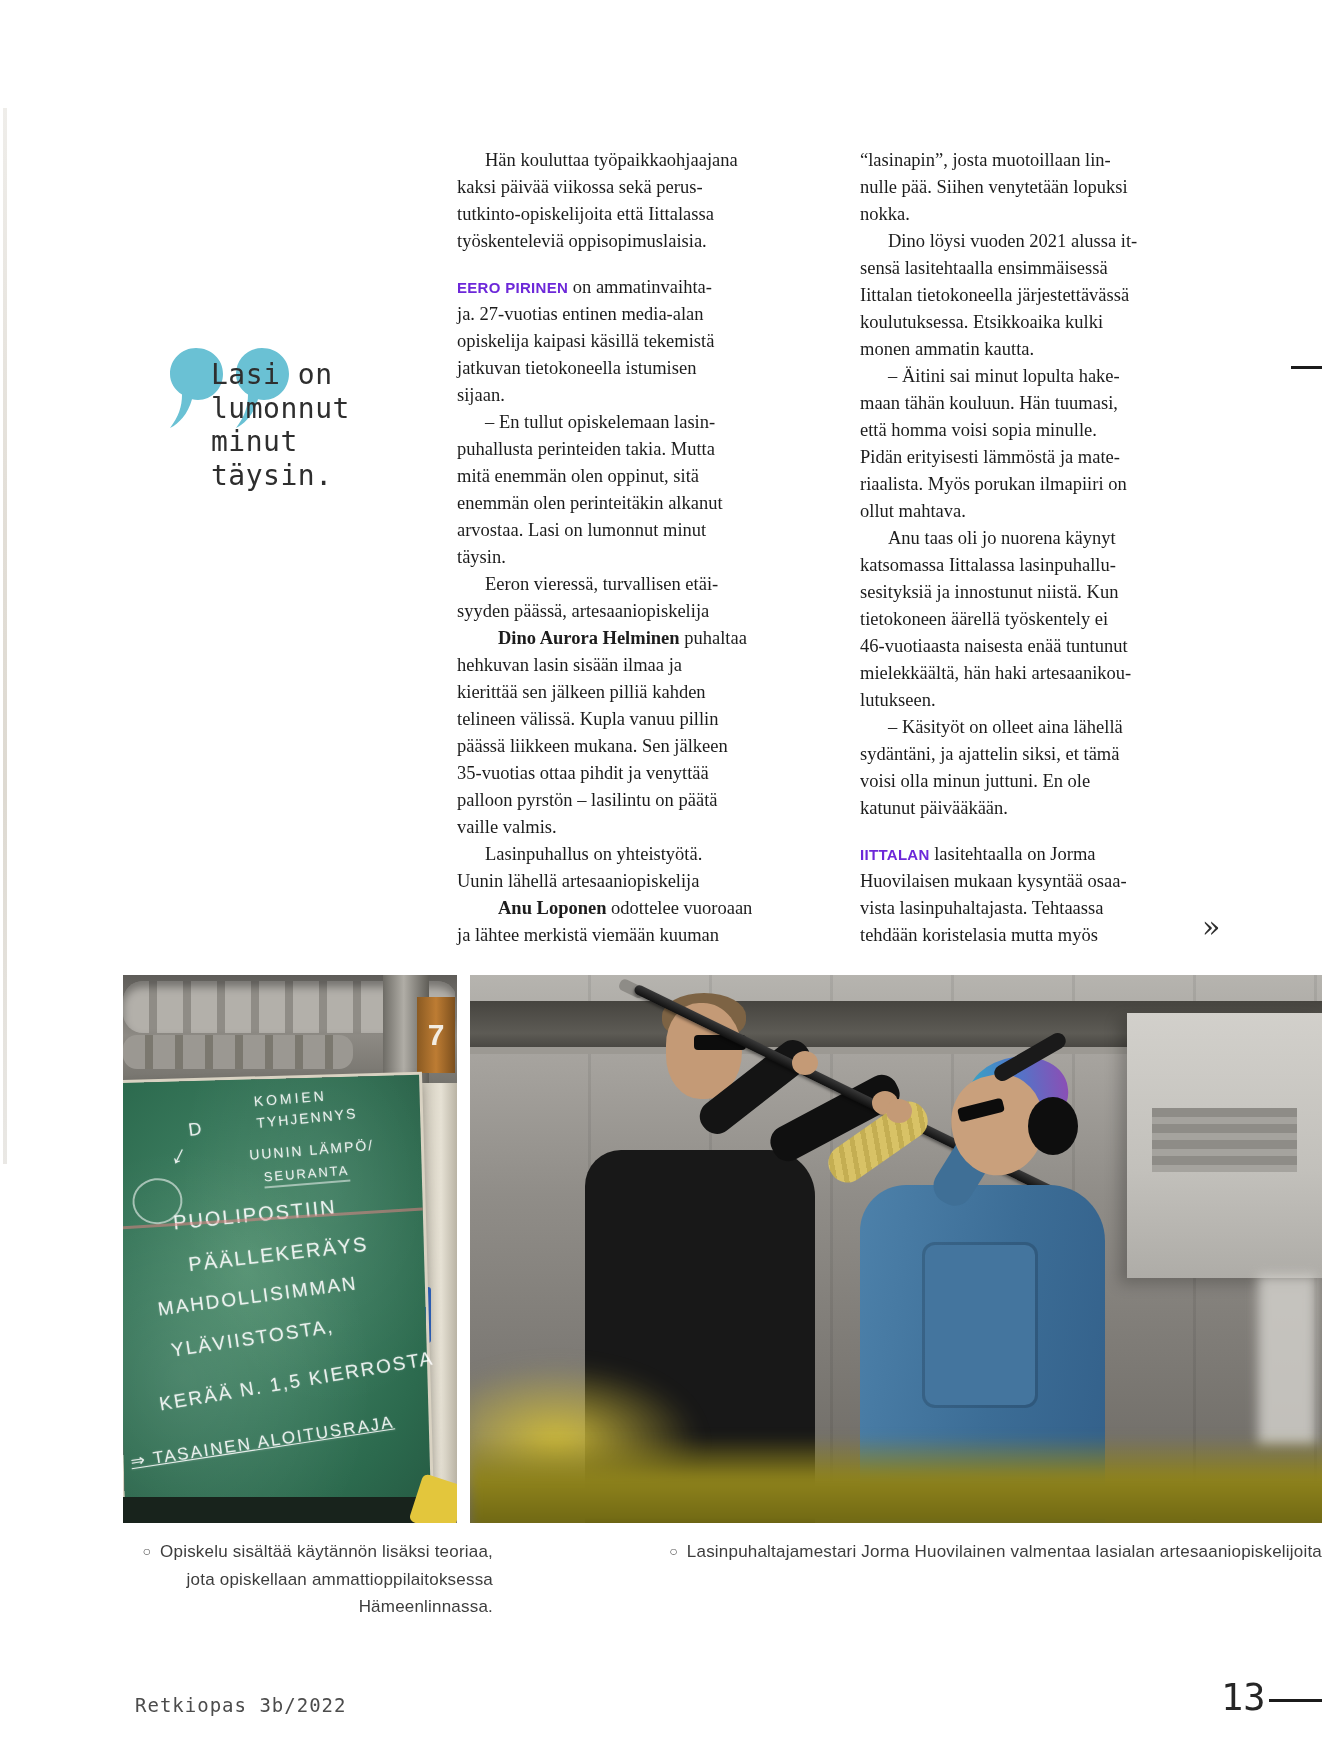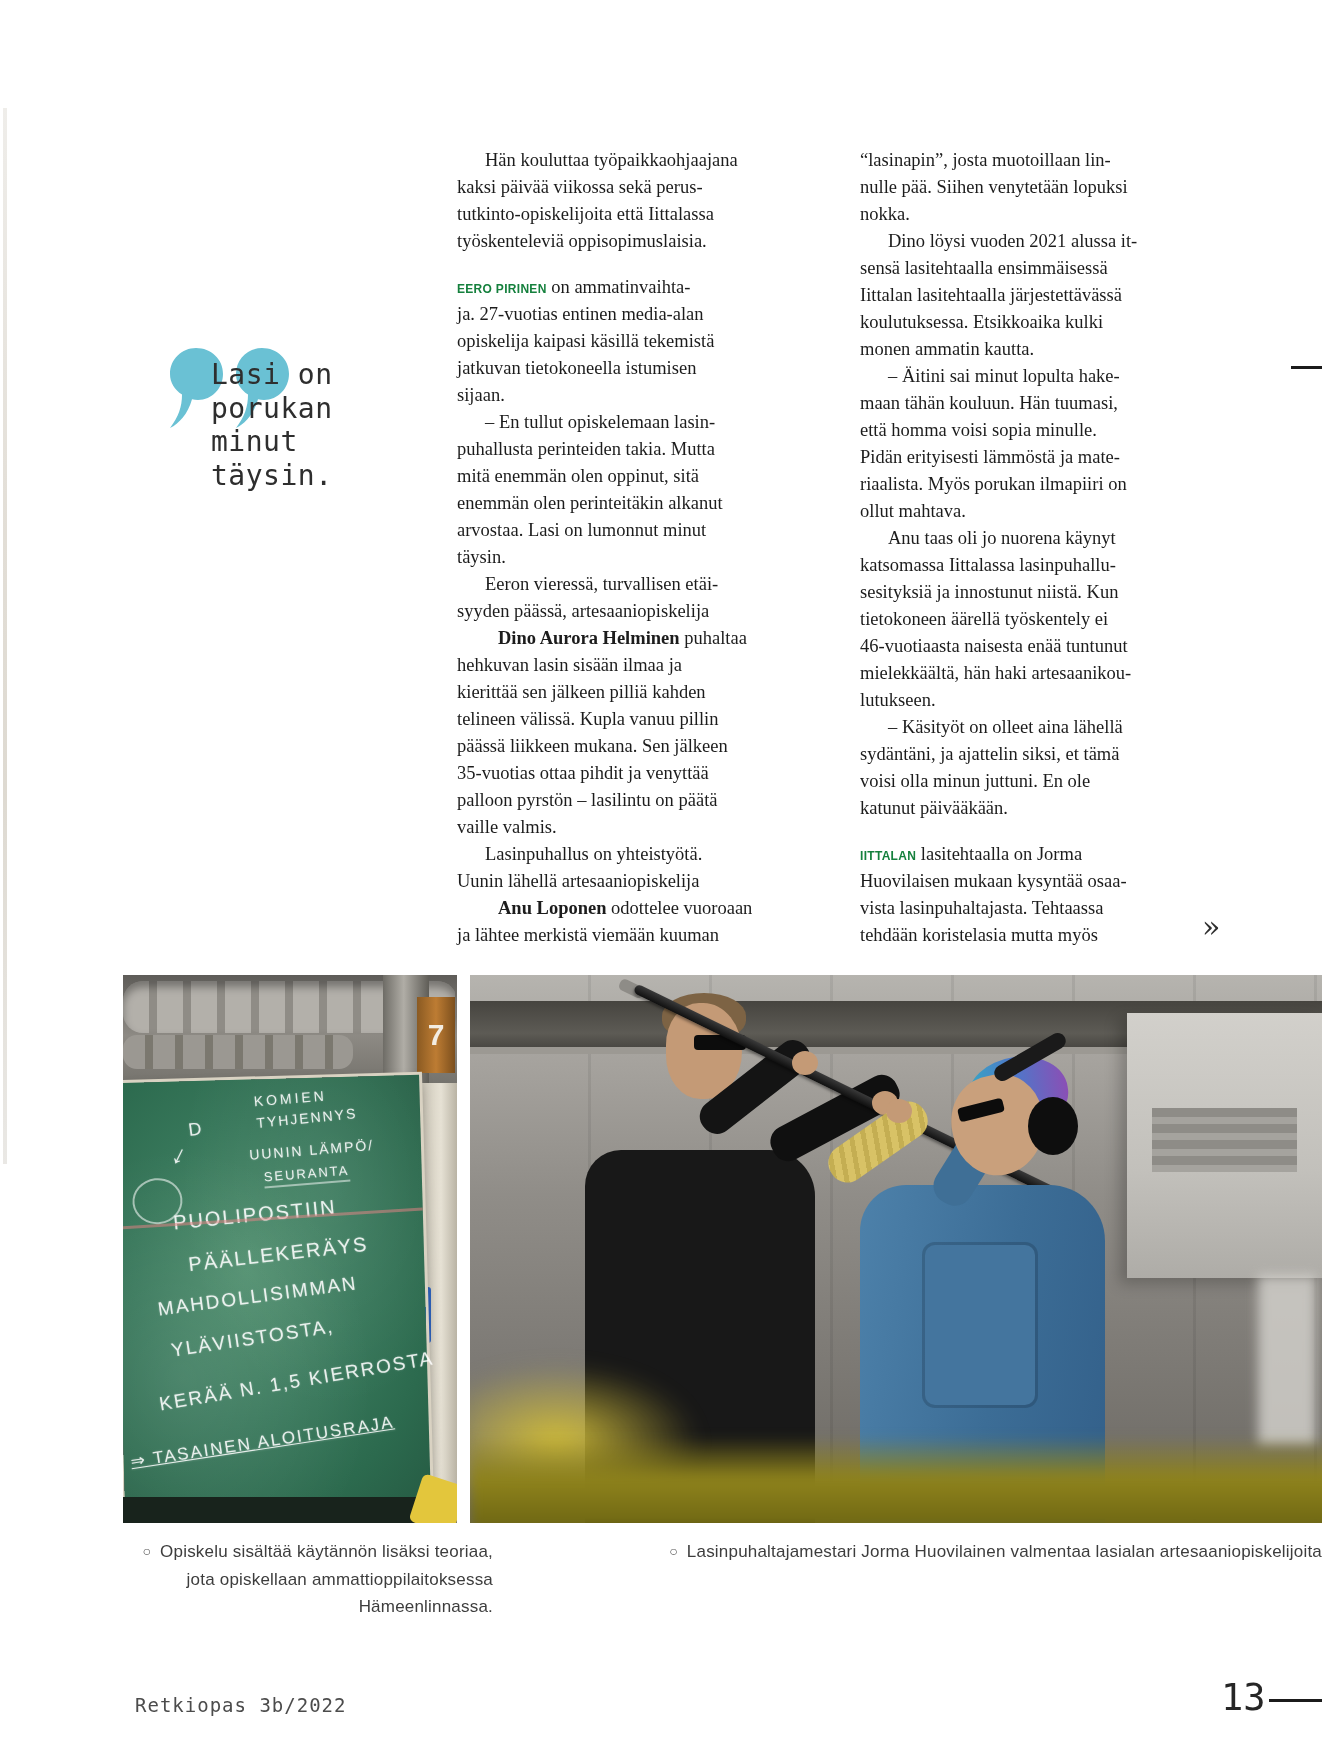--- a/index.html
+++ b/index.html
@@ -17,22 +17,22 @@
   #pq-marks{position:absolute;left:170px;top:348px;width:120px;height:80px;}
   #pq-text{position:absolute;left:211px;top:358px;font-family:"DejaVu Sans Mono",monospace;
            font-size:28px;line-height:33.5px;color:#2e2e2e;letter-spacing:.5px;}
 
   
   .col{position:absolute;top:147px;width:310px;font-size:18.5px;line-height:27px;color:#1c1c1c;}
   #col1{left:457px;} #col2{left:860px;}
   .line{white-space:nowrap;height:27px;}
   .line.i{padding-left:28px;}
   .line.g{margin-top:19px;}
-  .lead{font-family:"Liberation Sans",sans-serif;font-weight:700;font-size:12px;
-        letter-spacing:.3px;color:#15803d;}
+  .lead{font-family:"Liberation Sans",sans-serif;font-weight:700;font-size:15px;
+        letter-spacing:.3px;color:#6d28d9;}
   .bname{font-weight:700;margin-left:41px;}
   #chevron{position:absolute;left:1202px;top:912px;font-family:"DejaVu Serif",serif;
            font-size:30px;line-height:30px;color:#2f2f2f;}
 
   
   #photo-left{position:absolute;left:123px;top:975px;width:334px;height:548px;overflow:hidden;
               background:#6b6a66;}
   .pl-ceiling{position:absolute;left:0;top:0;width:100%;height:110px;
               background:linear-gradient(180deg,#5e5c58 0%,#8d8a84 55%,#74726c 100%);}
   .pl-duct{position:absolute;left:0;top:6px;width:100%;height:52px;border-radius:20px;
@@ -157,21 +157,21 @@
   <div class="edge-dash-top"></div>
 
   <div id="pq-marks">
     <svg width="120" height="80" viewBox="0 0 120 80">
       <path fill="#6ac1d4" d="M26 0C41 0 53 11 53 26 53 40 42 52 28 52 26 52 24 51.7 22 51.2 18 66 9 75.5 0 80 8.5 68.5 12 59 12 46.5 4.7 42 0 34.7 0 26 0 11 12 0 26 0Z"></path>
       <path fill="#6ac1d4" d="M92 0C107 0 119 11 119 26 119 40 108 52 94 52 92 52 90 51.7 88 51.2 84 66 75 75.5 66 80 74.5 68.5 78 59 78 46.5 70.7 42 66 34.7 66 26 66 11 78 0 92 0Z"></path>
     </svg>
   </div>
   <div id="pq-text">
       <div class="pq-line">Lasi on</div>
-      <div class="pq-line">porukan</div>
+      <div class="pq-line">lumonnut</div>
       <div class="pq-line">minut</div>
       <div class="pq-line">täysin.</div>
     </div>
 
   <div id="col1" class="col">
       <div class="line i">Hän kouluttaa työpaikkaohjaajana</div>
       <div class="line">kaksi päivää viikossa sekä perus-</div>
       <div class="line">tutkinto-opiskelijoita että Iittalassa</div>
       <div class="line">työskenteleviä oppisopimuslaisia.</div>
       <div class="line g"><span class="lead">EERO PIRINEN</span><span> on ammatinvaihta-</span></div>
@@ -199,21 +199,21 @@
       <div class="line">Uunin lähellä artesaaniopiskelija</div>
       <div class="line"><span class="bname">Anu Loponen</span><span> odottelee vuoroaan</span></div>
       <div class="line">ja lähtee merkistä viemään kuuman</div>
     </div>
   <div id="col2" class="col">
       <div class="line">“lasinapin”, josta muotoillaan lin-</div>
       <div class="line">nulle pää. Siihen venytetään lopuksi</div>
       <div class="line">nokka.</div>
       <div class="line i">Dino löysi vuoden 2021 alussa it-</div>
       <div class="line">sensä lasitehtaalla ensimmäisessä</div>
-      <div class="line">Iittalan lasitehtaalla järjestettävässä</div>
+      <div class="line">Iittalan tietokoneella järjestettävässä</div>
       <div class="line">koulutuksessa. Etsikkoaika kulki</div>
       <div class="line">monen ammatin kautta.</div>
       <div class="line i">– Äitini sai minut lopulta hake-</div>
       <div class="line">maan tähän kouluun. Hän tuumasi,</div>
       <div class="line">että homma voisi sopia minulle.</div>
       <div class="line">Pidän erityisesti lämmöstä ja mate-</div>
       <div class="line">riaalista. Myös porukan ilmapiiri on</div>
       <div class="line">ollut mahtava.</div>
       <div class="line i">Anu taas oli jo nuorena käynyt</div>
       <div class="line">katsomassa Iittalassa lasinpuhallu-</div>

